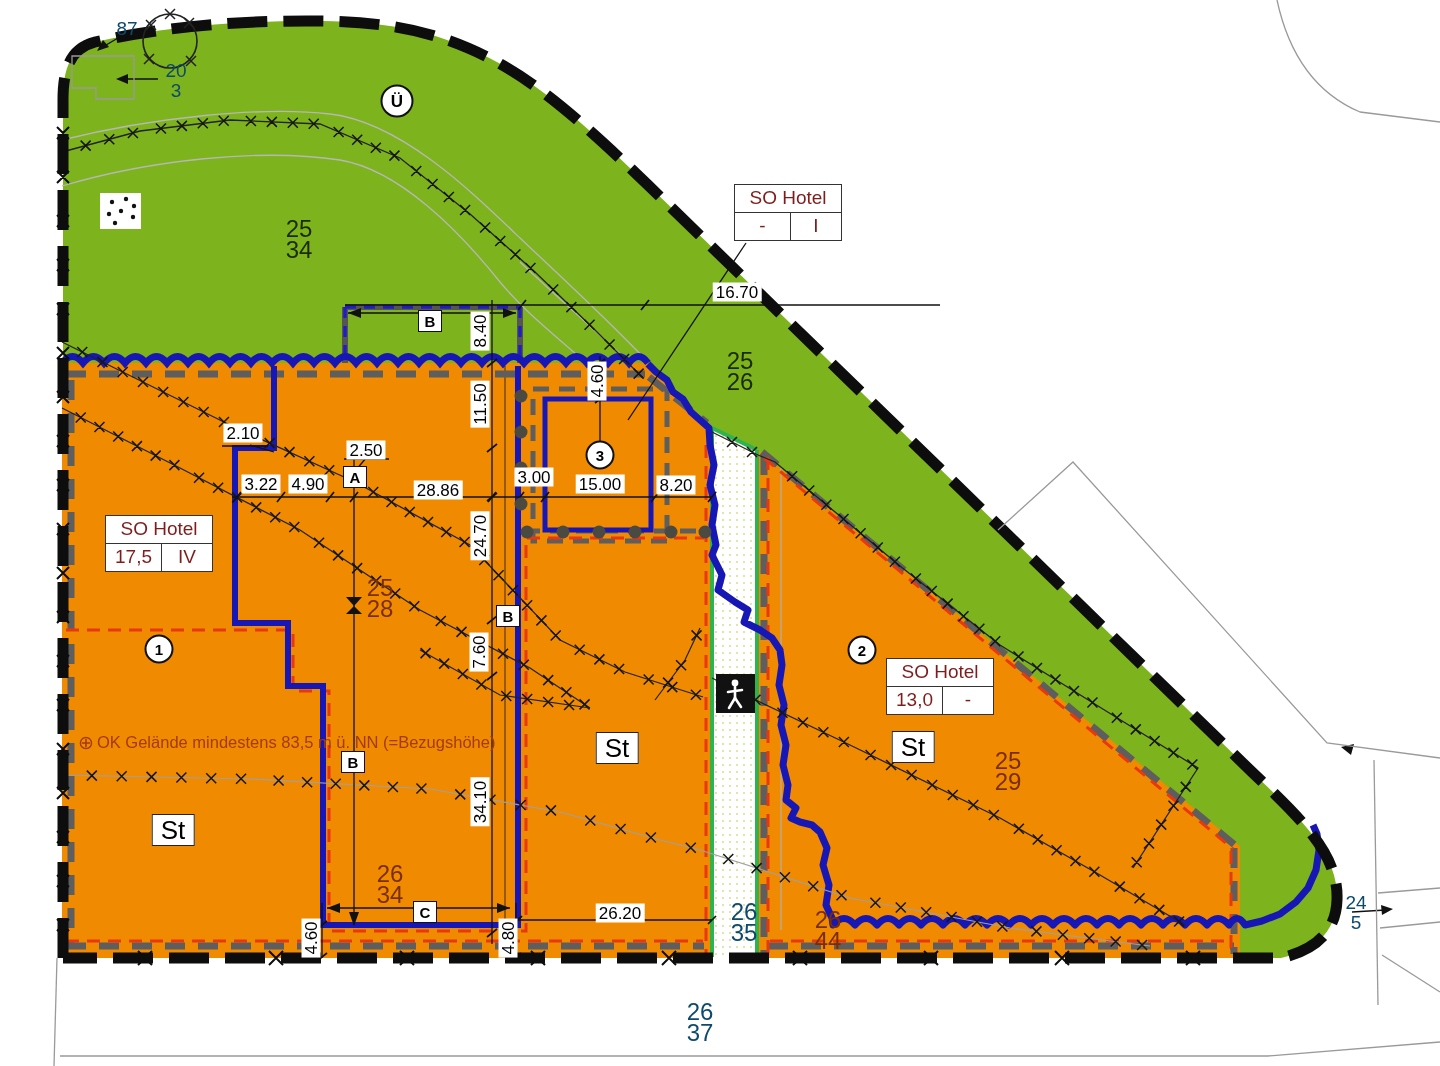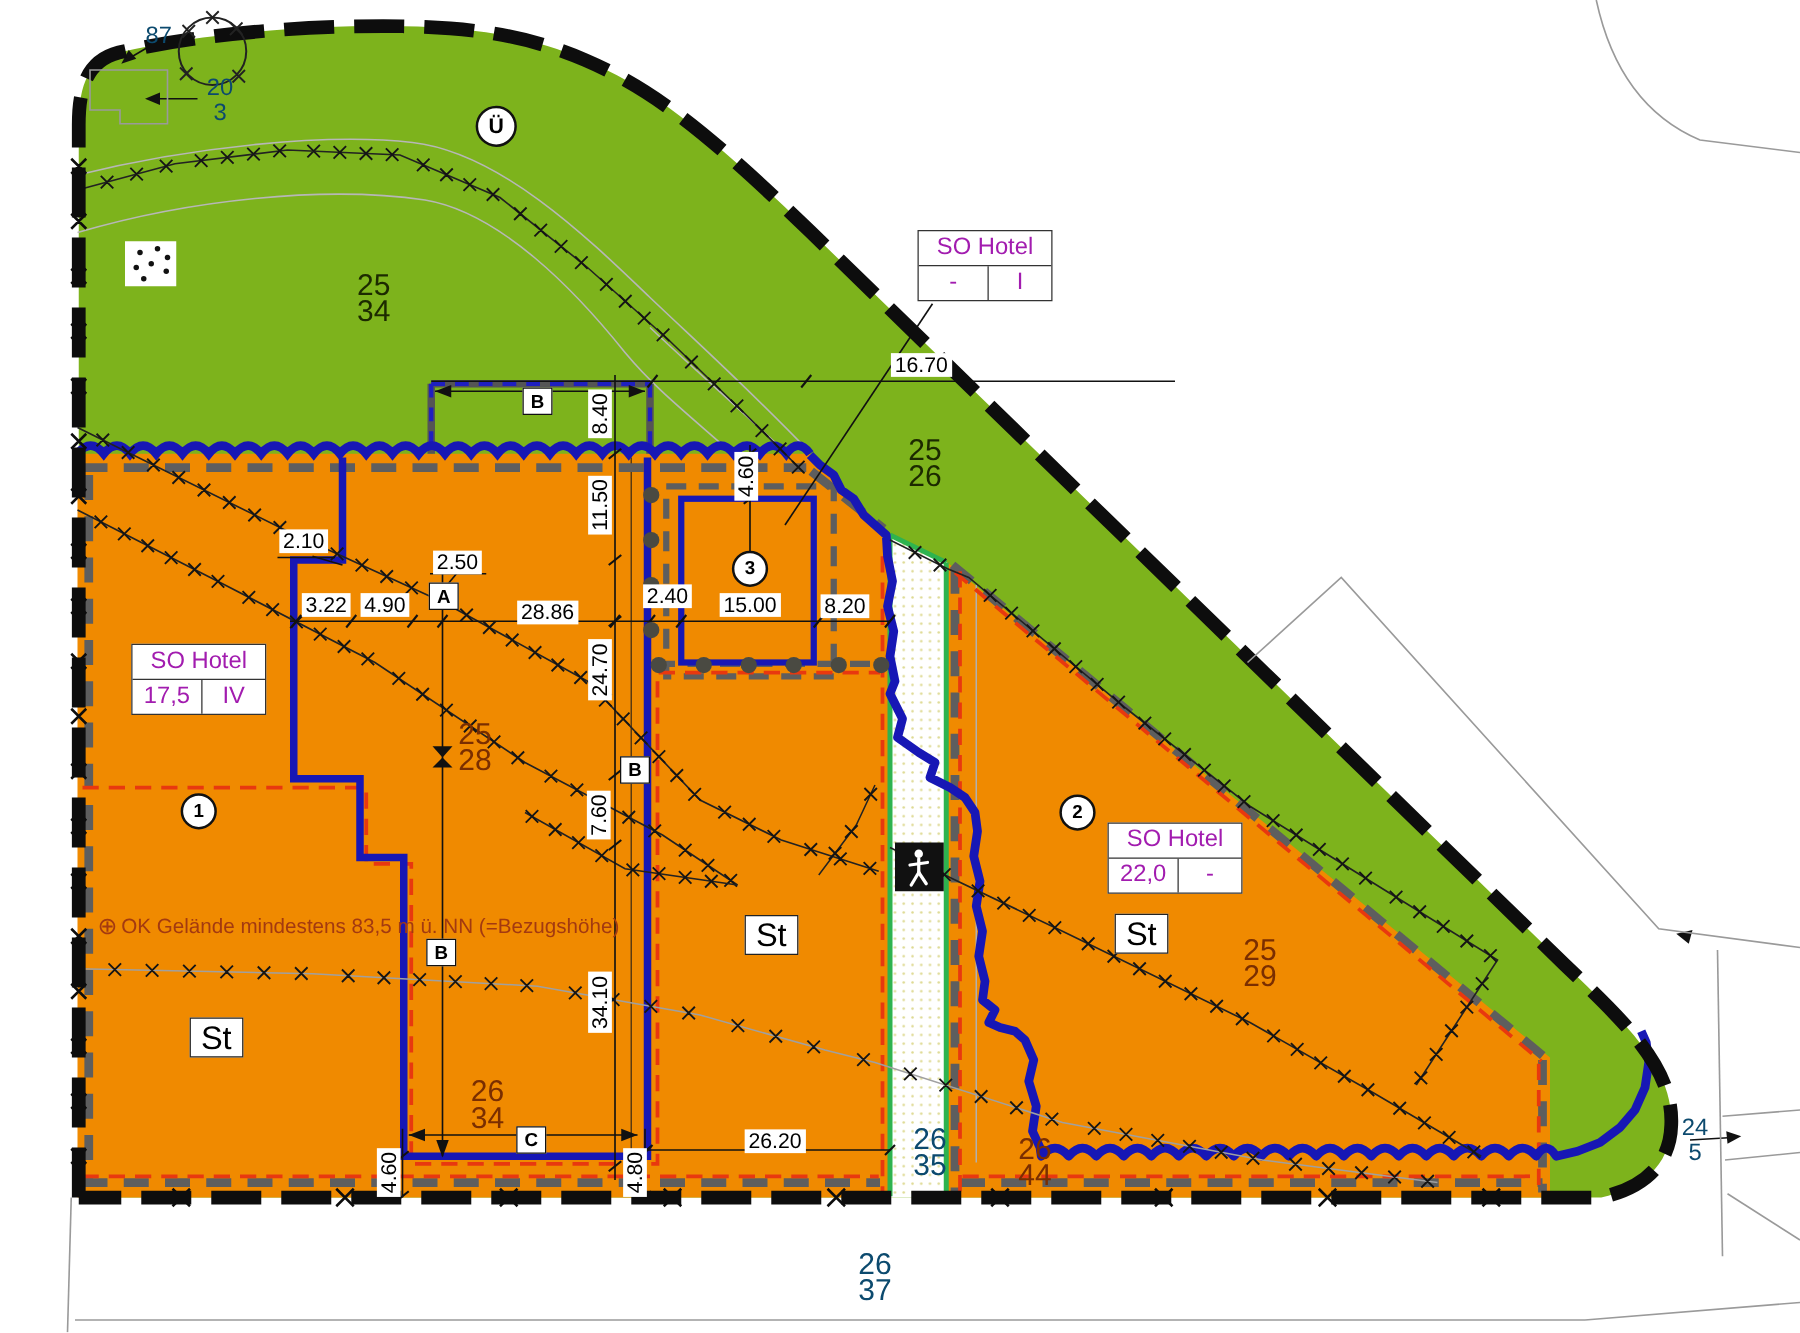--- a/index.html
+++ b/index.html
@@ -11,21 +11,21 @@
   .dim.rot{transform:translate(-50%,-50%) rotate(-90deg)}
   .marker-box{background:#fff;border:1.7px solid #111;font-weight:bold;font-size:15px;
               width:22px;height:20px;display:flex;align-items:center;justify-content:center}
   .st-box{background:#fff;border:1.7px solid #222;font-size:26px;line-height:28px;padding:1px 8px;color:#000}
   .circle-num{background:#fff;border:2px solid #111;border-radius:50%;width:25px;height:25px;
               display:flex;align-items:center;justify-content:center;font-weight:bold;font-size:15px}
   .circle-ue{width:29px;height:29px;font-size:17px}
   .parcel{display:flex;flex-direction:column;align-items:center;font-size:24px;line-height:21px}
   .parcel.small{font-size:19px;line-height:20px}
   .on-green{color:#1c2a00}.on-orange{color:#7a2e00}.on-white{color:#0c4a6e}
-  .hotel-table{position:absolute;background:#fff;border:1.5px solid #333;width:106px;color:#a21caf}
+  .hotel-table{position:absolute;background:#fff;border:1.5px solid #333;width:106px;color:#7f1d1d}
   .ht-title{border-bottom:1.5px solid #333;text-align:center;font-size:19px;padding:2px 0 3px}
   .ht-row{display:flex;font-size:19px;text-align:center}
   .ht-row .c1{flex:1.1;border-right:1.5px solid #333;padding:2px 0 3px}
   .ht-row .c2{flex:1;padding:2px 0 3px}
   .plan-note{position:absolute;transform:translateY(-50%);font-size:16.5px;color:#a33a10;
              display:flex;align-items:center;gap:3px}
   .note-sym{font-size:19px;line-height:16px}
 </style>
 </head>
 <body>
@@ -255,21 +255,21 @@
 
 <div class="lbl dim" style="left:737px;top:292px">16.70</div>
 <div class="lbl dim rot" style="left:480px;top:331px">8.40</div>
 <div class="lbl dim rot" style="left:480px;top:404px">11.50</div>
 <div class="lbl dim rot" style="left:597px;top:381px">4.60</div>
 <div class="lbl dim" style="left:243px;top:433px">2.10</div>
 <div class="lbl dim" style="left:366px;top:450px">2.50</div>
 <div class="lbl dim" style="left:261px;top:484px">3.22</div>
 <div class="lbl dim" style="left:308px;top:484px">4.90</div>
 <div class="lbl dim" style="left:438px;top:490px">28.86</div>
-<div class="lbl dim" style="left:534px;top:477px">2.40</div>
+<div class="lbl dim" style="left:534px;top:477px">3.00</div>
 <div class="lbl dim" style="left:600px;top:484px">15.00</div>
 <div class="lbl dim" style="left:676px;top:485px">8.20</div>
 <div class="lbl dim rot" style="left:480px;top:536px">24.70</div>
 <div class="lbl dim rot" style="left:479px;top:652px">7.60</div>
 <div class="lbl dim rot" style="left:480px;top:802px">34.10</div>
 <div class="lbl dim" style="left:620px;top:913px">26.20</div>
 <div class="lbl dim rot" style="left:311px;top:938px">4.60</div>
 <div class="lbl dim rot" style="left:508px;top:938px">4.80</div>
 
 <div class="lbl marker-box" style="left:355px;top:477px">A</div>
@@ -297,21 +297,21 @@
 <div class="hotel-table" style="left:105px;top:515px">
   <div class="ht-title">SO Hotel</div>
   <div class="ht-row">
     <span class="c1">17,5</span>
     <span class="c2">IV</span>
   </div>
 </div>
 <div class="hotel-table" style="left:886px;top:658px">
   <div class="ht-title">SO Hotel</div>
   <div class="ht-row">
-    <span class="c1">22,0</span>
+    <span class="c1">13,0</span>
     <span class="c2">-</span>
   </div>
 </div>
 
 <div class="plan-note" style="left:78px;top:742px">
   <span class="note-sym">⊕</span>
   <span>OK Gelände mindestens 83,5 m ü. NN (=Bezugshöhe)</span>
 </div>
 
 <div class="lbl parcel on-white small" style="left:127px;top:29px">

